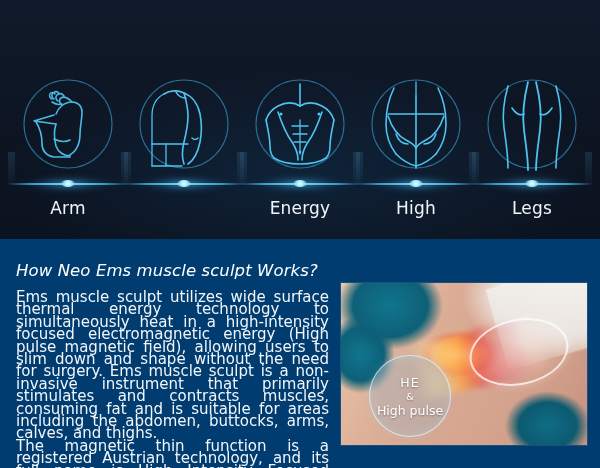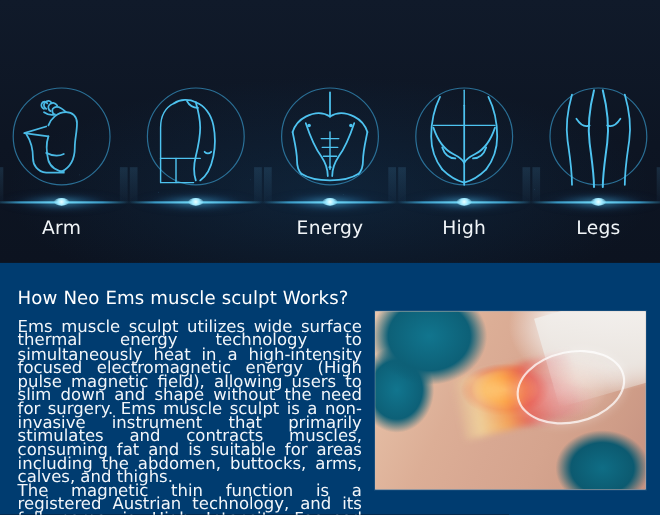--- a/index.html
+++ b/index.html
@@ -46,21 +46,21 @@
       radial-gradient(circle 1.2px at 93% 35%, rgba(90,160,200,.20), transparent 60%);
     pointer-events: none;
   }
 
   .icon-row {
     position: absolute;
     left: 0; top: 72px;
     width: 600px;
     display: flex;
     justify-content: space-between;
-    padding: 0 2px;
+    padding: 0 14px;
     box-sizing: border-box;
   }
   .icon-cell {
     position: relative;
     width: 108px;
     height: 160px;
   }
   .icon-disc {
     position: relative;
     width: 108px;
@@ -152,20 +152,21 @@
     top: 22px;
     width: 313px;
   }
   .panel-title {
     color: #ffffff;
     font-size: 16.5px;
     letter-spacing: .1px;
     margin: 0 0 11px 0;
     font-weight: normal;
     font-family: "DejaVu Sans", sans-serif;
+    font-style: italic;
   }
   .panel-para {
     color: #f2f6fa;
     font-size: 15px;
     line-height: 12.4px;
     margin: 0;
     text-align: justify;
     font-family: "DejaVu Sans", sans-serif;
   }
 
@@ -414,15 +415,20 @@
       <p class="panel-para">Ems muscle sculpt utilizes wide surface thermal energy technology to simultaneously heat in a high-intensity focused electromagnetic energy (High pulse magnetic field), allowing users to slim down and shape without the need for surgery. Ems muscle sculpt is a non-invasive instrument that primarily stimulates and contracts muscles, consuming fat and is suitable for areas including the abdomen, buttocks, arms, calves, and thighs.</p>
       <p class="panel-para">The magnetic thin function is a registered Austrian technology, and its full name is High Intensity Focused Electromagnetic Energy. Ems muscle sculpt thin produces pulsed electromagnetic energy, which stimulates super intense muscle contraction. During the nursing process, it provides a series of different muscle contraction modes to stimulate muscle movement.</p>
     </div>
   </div>
 
   <div class="photo-frame">
     <div class="photo"></div>
     <div class="photo-sheet"></div>
     <div class="photo-beam"></div>
     <div class="photo-applicator"></div>
+    <div class="he-circle">
+      <span class="he-line1">HE</span>
+      <span class="he-line2">&amp;</span>
+      <span class="he-line3">High pulse</span>
+    </div>
   </div>
 
 </div>
 
 </body></html>

